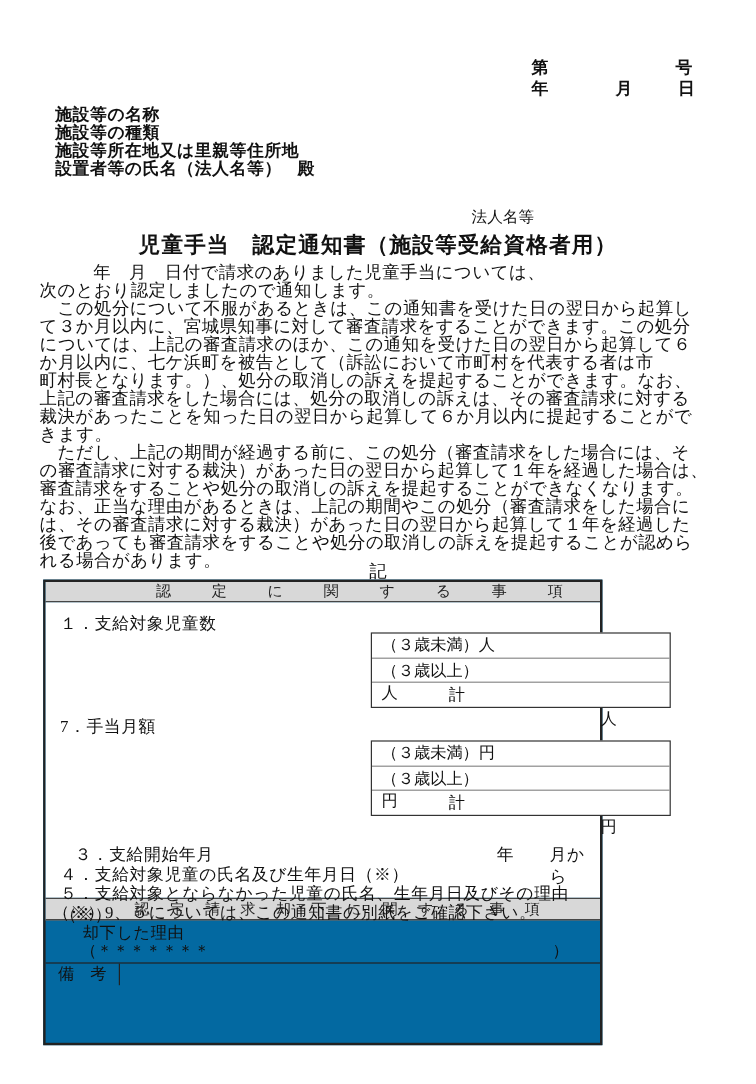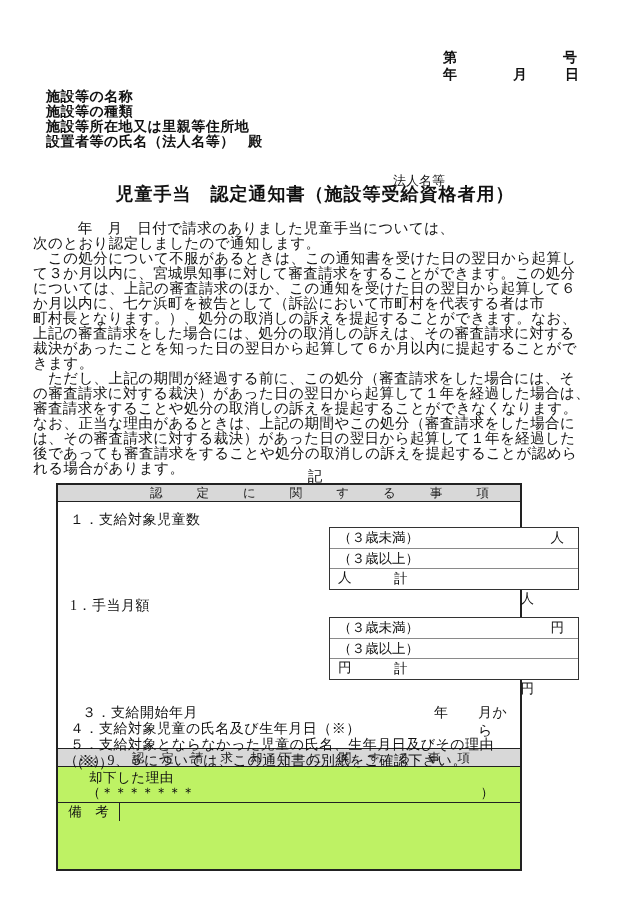--- a/index.html
+++ b/index.html
@@ -17,39 +17,39 @@
     left:0;right:0;text-align:center;
     font-family:"Liberation Sans","DejaVu Sans",sans-serif;
     font-size:18px;font-weight:bold;letter-spacing:1px;
   }
   .body-text{
     font-size:14.5px;line-height:15px;letter-spacing:0.4px;
     white-space:pre-line;width:592px;
   }
   .ki{left:0;right:0;text-align:center;font-size:14.5px;}
   .main-table{
-    left:56px;top:483px;width:466px;height:388px;
-    border:2px solid #222;box-sizing:border-box;background:#bef264;
+    left:36px;top:483px;width:466px;height:388px;
+    border:2px solid #222;box-sizing:border-box;background:#0369a1;
   }
   .thead{
     background:#d8d8d8;
     font-family:"Liberation Sans","DejaVu Sans",sans-serif;
     font-size:12.5px;color:#222;
     box-sizing:border-box;overflow:hidden;white-space:nowrap;
   }
   .thead1{height:17px;line-height:16px;padding-left:92px;letter-spacing:34px;border-bottom:1px solid #222;}
   .thead2{height:19px;line-height:18px;padding-left:74px;letter-spacing:17px;border-top:1px solid #222;border-bottom:1px solid #222;}
   .content{position:relative;height:246px;background:#fff;font-size:14px;}
   .item{position:absolute;left:12px;font-size:14px;letter-spacing:0.5px;}
   .mini-table{
     position:absolute;left:271px;width:250px;
     border:1.5px solid #333;box-sizing:border-box;
     font-size:13.5px;background:#fff;
   }
-  .mini-row{height:19.5px;line-height:19.5px;display:flex;justify-content:space-between;padding:0 14px 0 8px;}
+  .mini-row{height:19.5px;line-height:19.5px;display:flex;justify-content:flex-start;padding:0 14px 0 8px;}
   .mini-row + .mini-row{border-top:1px solid #8a8a8a;flex-direction:column;}
   .mini-row.total{justify-content:flex-start;}
   .mini-row.total .total-key{margin-left:56px;}
   .mini-row.total .total-unit{margin-left:auto;margin-right:30px;}
   .rej{position:relative;height:35px;border-bottom:1px solid #222;font-size:13.5px;}
   .rej-label{position:absolute;left:31px;top:2px;letter-spacing:0.5px;text-align:right;}
   .rej-value{position:absolute;left:29px;top:17px;right:26px;display:flex;justify-content:space-between;}
   .remarks{display:flex;height:70px;font-size:13.5px;flex-direction:column;}
   .remarks-left{width:62px;border-right:1px solid #222;display:flex;align-items:center;justify-content:center;box-sizing:border-box;}
   .remarks-right{flex:1;}
@@ -72,21 +72,21 @@
   </div>
 
   <div class="abs lbl lbl-block" style="left:46px;top:89px;">施設等の名称
 施設等の種類
 施設等所在地又は里親等住所地
 設置者等の氏名（法人名等）</div>
   <span class="abs lbl" style="left:248px;top:134px;">殿</span>
 
   <div class="abs issuer" style="left:393px;top:172px;">法人名等</div>
 
-  <div class="abs doc-title" style="top:182px;">児童手当　認定通知書（施設等受給資格者用）</div>
+  <div class="abs doc-title" style="top:192px;">児童手当　認定通知書（施設等受給資格者用）</div>
 
   <div class="abs body-text" style="left:33px;top:221px;">　　　年　月　日付で請求のありました児童手当については、
 次のとおり認定しましたので通知します。
 　この処分について不服があるときは、この通知書を受けた日の翌日から起算し
 て３か月以内に、宮城県知事に対して審査請求をすることができます。この処分
 については、上記の審査請求のほか、この通知を受けた日の翌日から起算して６
 か月以内に、七ケ浜町を被告として（訴訟において市町村を代表する者は市
 町村長となります。）、処分の取消しの訴えを提起することができます。なお、
 上記の審査請求をした場合には、処分の取消しの訴えは、その審査請求に対する
 裁決があったことを知った日の翌日から起算して６か月以内に提起することがで
@@ -117,21 +117,21 @@
         <div class="mini-row">
           <span>（３歳以上）</span>
           <span>人</span>
         </div>
         <div class="mini-row total">
           <span class="total-key">計</span>
           <span class="total-unit">人</span>
         </div>
       </div>
 
-      <div class="item" style="top:95px;">1．手当月額</div>
+      <div class="item" style="top:95px;">7．手当月額</div>
 
       <div class="mini-table" style="top:115px;">
         <div class="mini-row">
           <span>（３歳未満）</span>
           <span>円</span>
         </div>
         <div class="mini-row">
           <span>（３歳以上）</span>
           <span>円</span>
         </div>

